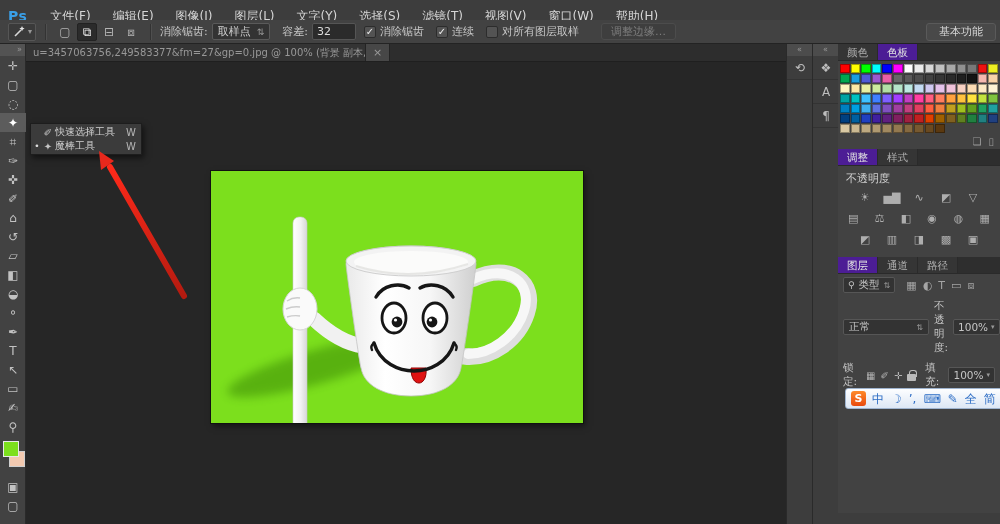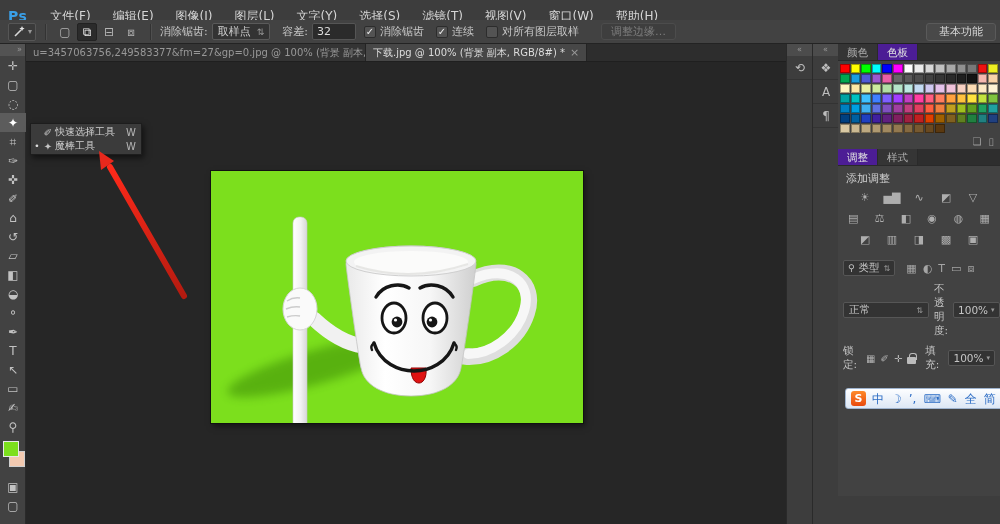--- a/index.html
+++ b/index.html
@@ -209,21 +209,20 @@
   </div>
   <div class="tool">▣</div>
   <div class="tool">▢</div>
 </div>
 
 <div class="tabbar" id="tabbar">
     <div class="doc-tab">
       <span>u=3457063756,249583377&amp;fm=27&amp;gp=0.jpg @ 100% (背景 副本, RGB/8#) *</span>
     </div>
     <div class="doc-tab active">
-      <span>下载.jpg @ 100% (背景 副本, RGB/8#) *</span>
       <span class="close">×</span>
     </div>
   </div>
 
 <div class="canvas">
   <div class="image-frame">
     <svg width="372" height="252" viewBox="0 0 372 252">
       <defs>
         <filter id="soft" x="-30%" y="-30%" width="160%" height="160%">
             <feGaussianBlur stdDeviation="5"></feGaussianBlur>
@@ -419,21 +418,21 @@
         <span>▯</span>
       </div>
   </div>
 
   <div>
     <div class="panel-tabs" id="adj-tabs">
         <span class="ptab active">调整</span>
         <span class="ptab">样式</span>
       </div>
     <div class="adj-body">
-      <div class="adj-label">添加调整</div>
+      <div class="adj-label">不透明度</div>
       <div id="adj-rows">
           <div class="adj-row">
             <span class="adj-icon">☀</span>
             <span class="adj-icon">▅▇</span>
             <span class="adj-icon">∿</span>
             <span class="adj-icon">◩</span>
             <span class="adj-icon">▽</span>
           </div>
           <div class="adj-row">
             <span class="adj-icon">▤</span>
@@ -448,20 +447,25 @@
             <span class="adj-icon">▥</span>
             <span class="adj-icon">◨</span>
             <span class="adj-icon">▩</span>
             <span class="adj-icon">▣</span>
           </div>
         </div>
     </div>
   </div>
 
   <div>
+    <div class="panel-tabs" id="layer-tabs">
+        <span class="ptab active">图层</span>
+        <span class="ptab">通道</span>
+        <span class="ptab">路径</span>
+      </div>
     <div class="layers-body">
       <div class="lp-row">
         <span class="lp-filterbox">
           <span style="font-size:9px;">⚲</span>
           <span>类型</span>
           <span style="font-size:8px;color:#999;">⇅</span>
         </span>
         <span class="lp-filter-icons" id="layer-filter-icons">
             <span>▦</span>
             <span>◐</span>

